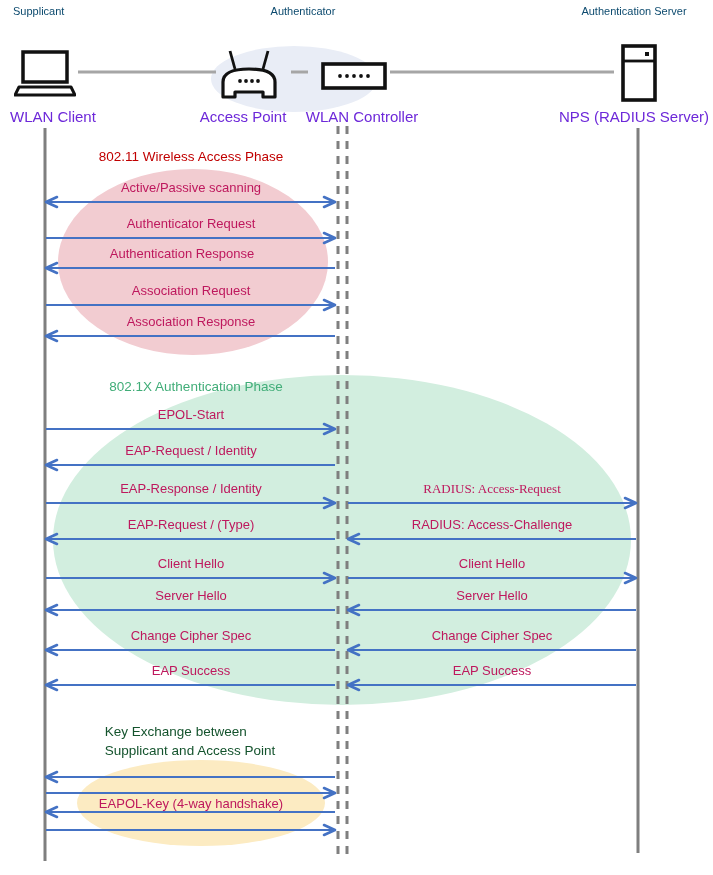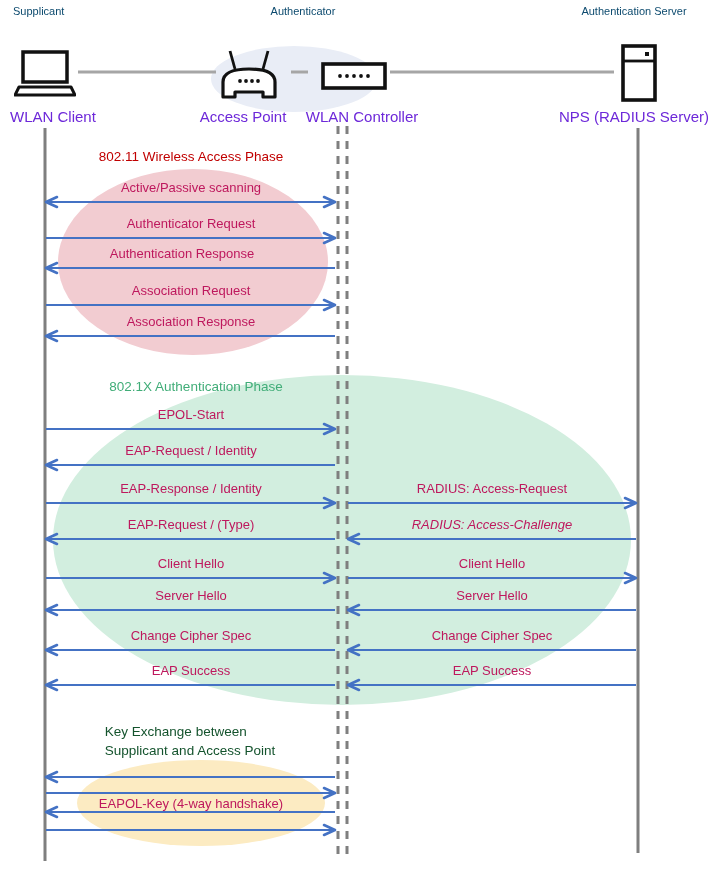--- a/index.html
+++ b/index.html
@@ -137,23 +137,23 @@
 
   <div class="layer z3" id="label-layer">
       <div class="msg-label" style="left: 191px; top: 180px;">Active/Passive scanning</div>
       <div class="msg-label" style="left: 191px; top: 216px;">Authenticator Request</div>
       <div class="msg-label" style="left: 182px; top: 246px;">Authentication Response</div>
       <div class="msg-label" style="left: 191px; top: 283px;">Association Request</div>
       <div class="msg-label" style="left: 191px; top: 314px;">Association Response</div>
       <div class="msg-label" style="left: 191px; top: 407px;">EPOL-Start</div>
       <div class="msg-label" style="left: 191px; top: 443px;">EAP-Request / Identity</div>
       <div class="msg-label" style="left: 191px; top: 481px;">EAP-Response / Identity</div>
-      <div class="msg-label" style="left: 492px; top: 481px;">RADIUS: Access-Request</div>
+      <div class="msg-label" style="left: 492px; top: 481px; font-family: Liberation Serif, serif;">RADIUS: Access-Request</div>
       <div class="msg-label" style="left: 191px; top: 517px;">EAP-Request / (Type)</div>
-      <div class="msg-label" style="left: 492px; top: 517px; font-style: italic;">RADIUS: Access-Challenge</div>
+      <div class="msg-label" style="left: 492px; top: 517px;">RADIUS: Access-Challenge</div>
       <div class="msg-label" style="left: 191px; top: 556px;">Client Hello</div>
       <div class="msg-label" style="left: 492px; top: 556px;">Client Hello</div>
       <div class="msg-label" style="left: 191px; top: 588px;">Server Hello</div>
       <div class="msg-label" style="left: 492px; top: 588px;">Server Hello</div>
       <div class="msg-label" style="left: 191px; top: 628px;">Change Cipher Spec</div>
       <div class="msg-label" style="left: 492px; top: 628px;">Change Cipher Spec</div>
       <div class="msg-label" style="left: 191px; top: 663px;">EAP Success</div>
       <div class="msg-label" style="left: 492px; top: 663px;">EAP Success</div>
       <div class="msg-label" style="left: 191px; top: 796px; text-align: center;">EAPOL-Key (4-way handshake)</div>
       <div class="phase-title" style="left: 191px; top: 147px; color: rgb(192, 0, 0);">802.11 Wireless Access Phase</div>

